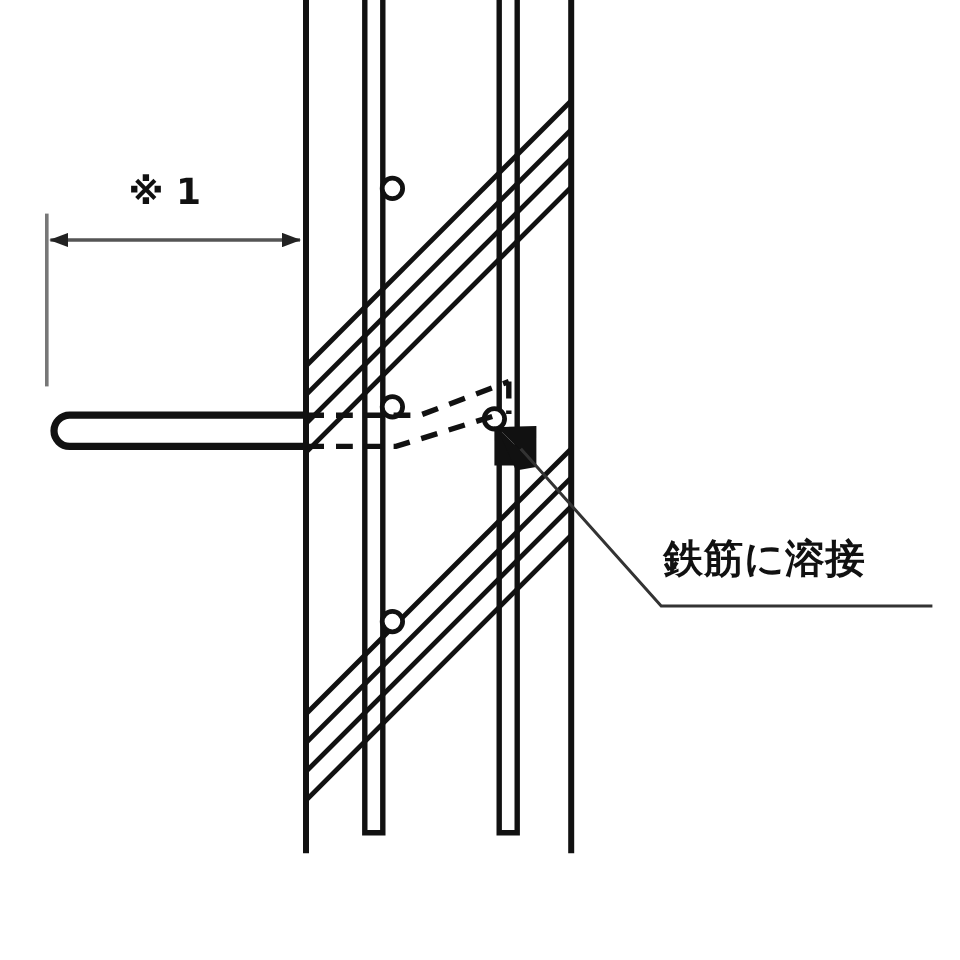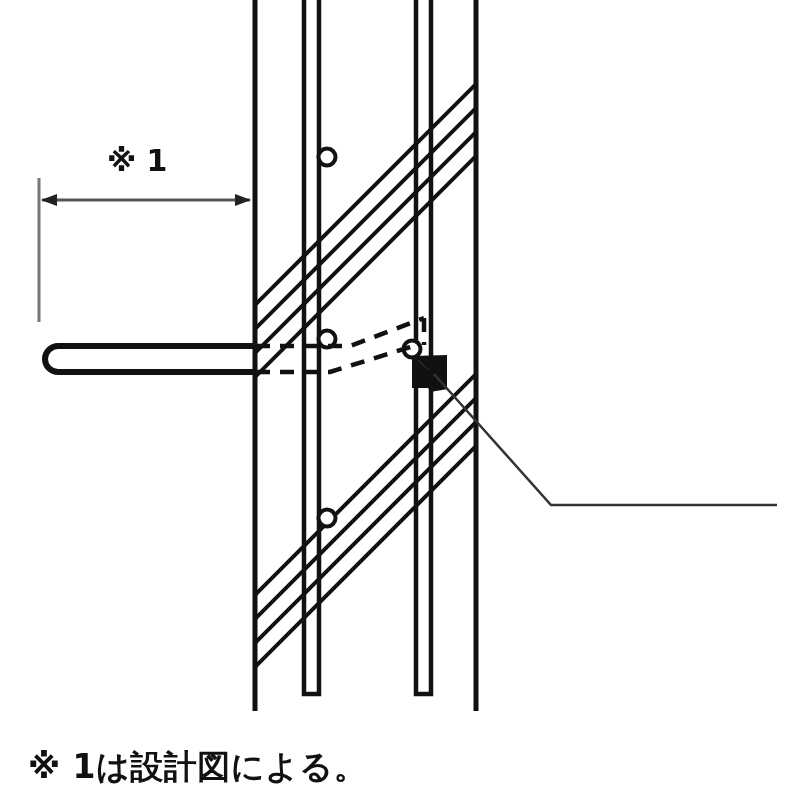--- a/index.html
+++ b/index.html
@@ -118,16 +118,16 @@
     </g>
 
     <polyline points="434,374 551,505 777,505" fill="none" stroke="#333333" stroke-width="2.5"></polyline>
 
     <line x1="39" y1="178" x2="39" y2="322" stroke="#777777" stroke-width="3"></line>
     <line x1="42" y1="200" x2="250" y2="200" stroke="#555555" stroke-width="3" marker-start="url(#arrowLeft)" marker-end="url(#arrowRight)"></line>
   </svg>
 
   <div class="dim-text">※ 1</div>
 
+  <div class="callout-text">鉄筋に溶接</div>
 
-  <div class="note-text">※ 1は設計図による。</div>
 
 </div>
 
 </body></html>

